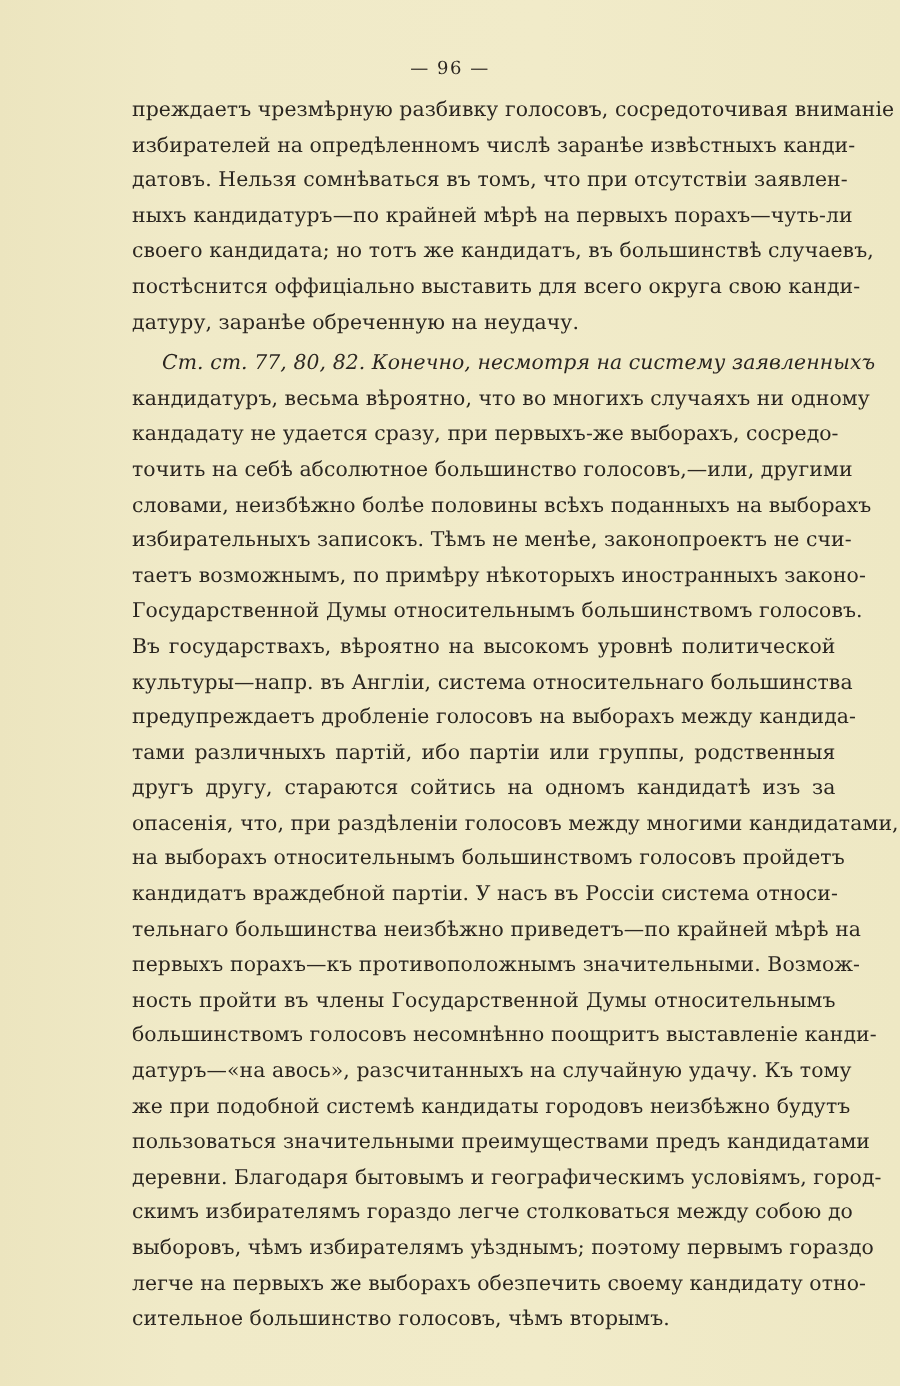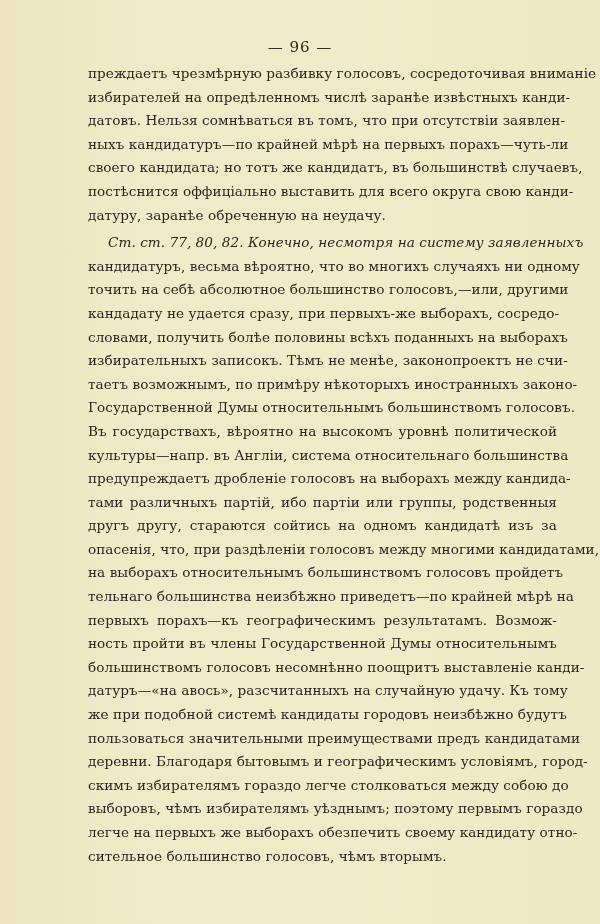--- a/index.html
+++ b/index.html
@@ -20,21 +20,21 @@
       left: 0; top: 0;
       width: 600px; height: 924px;
       background: linear-gradient(90deg, #ece5bf 0%, #f0eac8 20%, #f1ebc9 60%, #eee8c4 100%);
     }
     .page-number {
       position: absolute;
       top: 38px;
       left: 0;
       width: 600px;
       text-align: center;
-      font-size: 15px;
+      font-size: 12px;
       letter-spacing: 1px;
     }
     .body-text {
       position: absolute;
       left: 88px;
       top: 62px;
       width: 469px;
     }
     .line {
       height: 23.6px;
@@ -70,35 +70,36 @@
         <div class="line">датовъ. Нельзя сомнѣваться въ томъ, что при отсутствіи заявлен-</div>
         <div class="line">ныхъ кандидатуръ—по крайней мѣрѣ на первыхъ порахъ—чуть-ли</div>
         <div class="line">своего кандидата; но тотъ же кандидатъ, въ большинствѣ случаевъ,</div>
         <div class="line">постѣснится оффиціально выставить для всего округа свою канди-</div>
         <div class="line last">датуру, заранѣе обреченную на неудачу.</div>
       </div>
     <div class="para-gap"></div>
     <div class="paragraph">
         <div class="line indent">Ст. ст. 77, 80, 82. Конечно, несмотря на систему заявленныхъ</div>
         <div class="line">кандидатуръ, весьма вѣроятно, что во многихъ случаяхъ ни одному</div>
+        <div class="line">кандадату не удается сразу, при первыхъ-же выборахъ, сосредо-</div>
         <div class="line">точить на себѣ абсолютное большинство голосовъ,—или, другими</div>
-        <div class="line">кандадату не удается сразу, при первыхъ-же выборахъ, сосредо-</div>
-        <div class="line">словами, получить болѣе половины всѣхъ поданныхъ на выборахъ</div>
+        <div class="line">словами, неизбѣжно болѣе половины всѣхъ поданныхъ на выборахъ</div>
         <div class="line">избирательныхъ записокъ. Тѣмъ не менѣе, законопроектъ не счи-</div>
         <div class="line">таетъ возможнымъ, по примѣру нѣкоторыхъ иностранныхъ законо-</div>
         <div class="line">Государственной Думы относительнымъ большинствомъ голосовъ.</div>
         <div class="line">Въ государствахъ, вѣроятно на высокомъ уровнѣ политической</div>
         <div class="line">культуры—напр. въ Англіи, система относительнаго большинства</div>
         <div class="line">предупреждаетъ дробленіе голосовъ на выборахъ между кандида-</div>
         <div class="line">тами различныхъ партій, ибо партіи или группы, родственныя</div>
         <div class="line">другъ другу, стараются сойтись на одномъ кандидатѣ изъ за</div>
         <div class="line">опасенія, что, при раздѣленіи голосовъ между многими кандидатами,</div>
         <div class="line">на выборахъ относительнымъ большинствомъ голосовъ пройдетъ</div>
+        <div class="line">кандидатъ враждебной партіи. У насъ въ Россіи система относи-</div>
         <div class="line">тельнаго большинства неизбѣжно приведетъ—по крайней мѣрѣ на</div>
-        <div class="line">первыхъ порахъ—къ географическимъ результатамъ. Возмож-</div>
+        <div class="line">первыхъ порахъ—къ противоположнымъ значительными. Возмож-</div>
         <div class="line">ность пройти въ члены Государственной Думы относительнымъ</div>
         <div class="line">большинствомъ голосовъ несомнѣнно поощритъ выставленіе канди-</div>
         <div class="line">датуръ—«на авось», разсчитанныхъ на случайную удачу. Къ тому</div>
         <div class="line">же при подобной системѣ кандидаты городовъ неизбѣжно будутъ</div>
         <div class="line">пользоваться значительными преимуществами предъ кандидатами</div>
         <div class="line">деревни. Благодаря бытовымъ и географическимъ условіямъ, город-</div>
         <div class="line">скимъ избирателямъ гораздо легче столковаться между собою до</div>
         <div class="line">выборовъ, чѣмъ избирателямъ уѣзднымъ; поэтому первымъ гораздо</div>
         <div class="line">легче на первыхъ же выборахъ обезпечить своему кандидату отно-</div>
         <div class="line last">сительное большинство голосовъ, чѣмъ вторымъ.</div>

